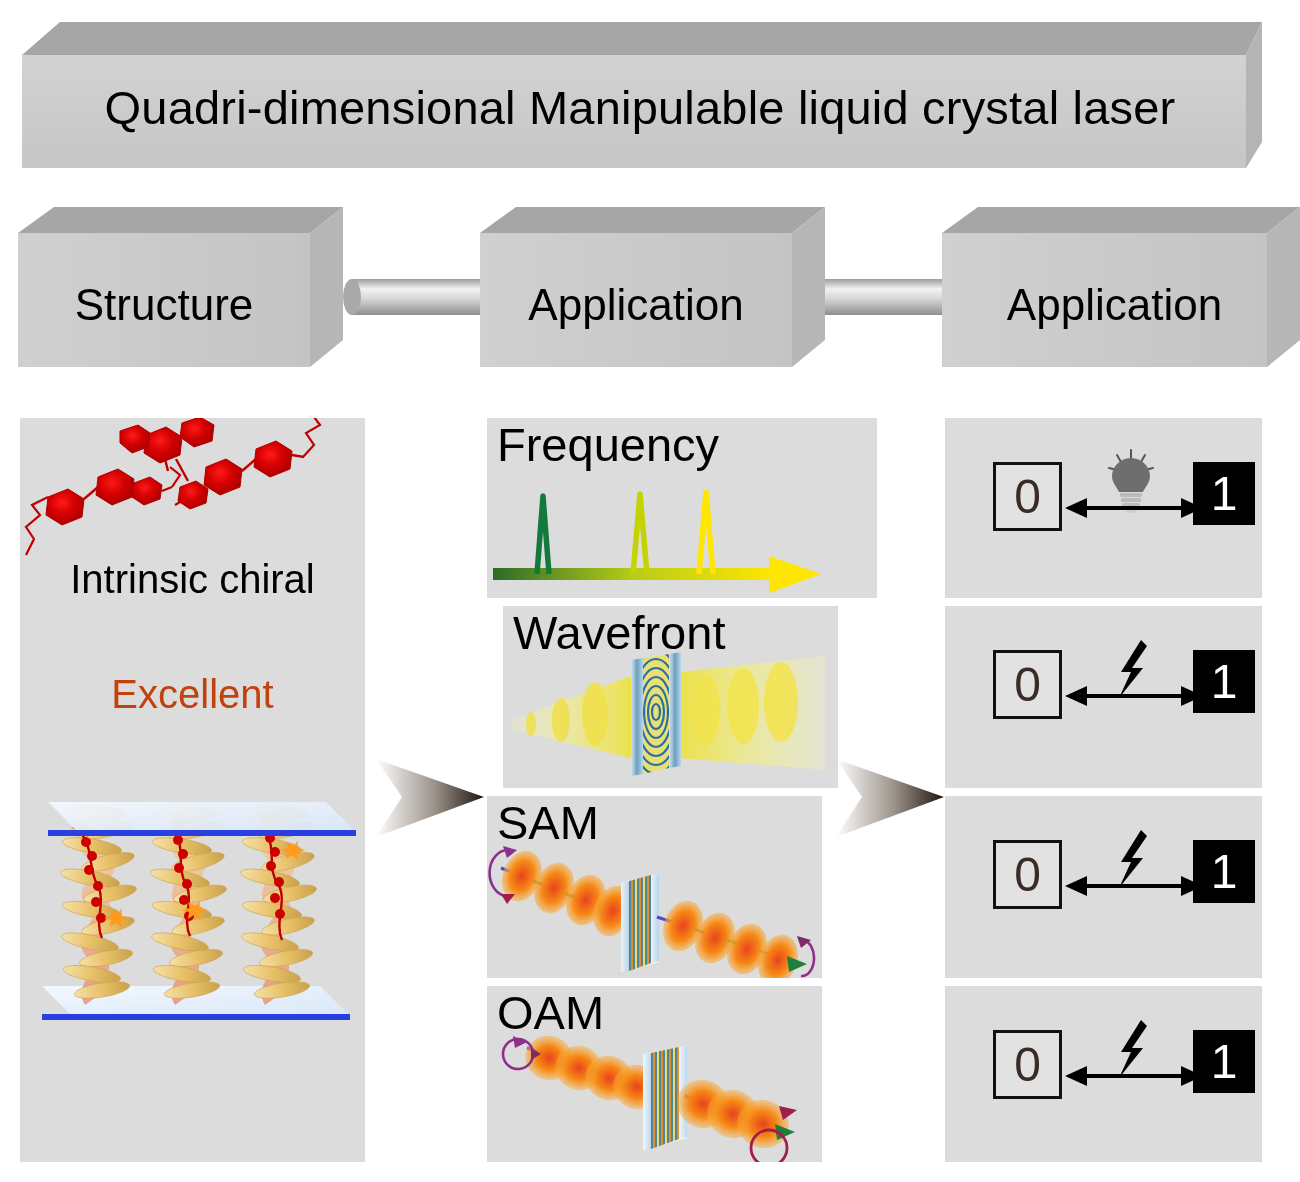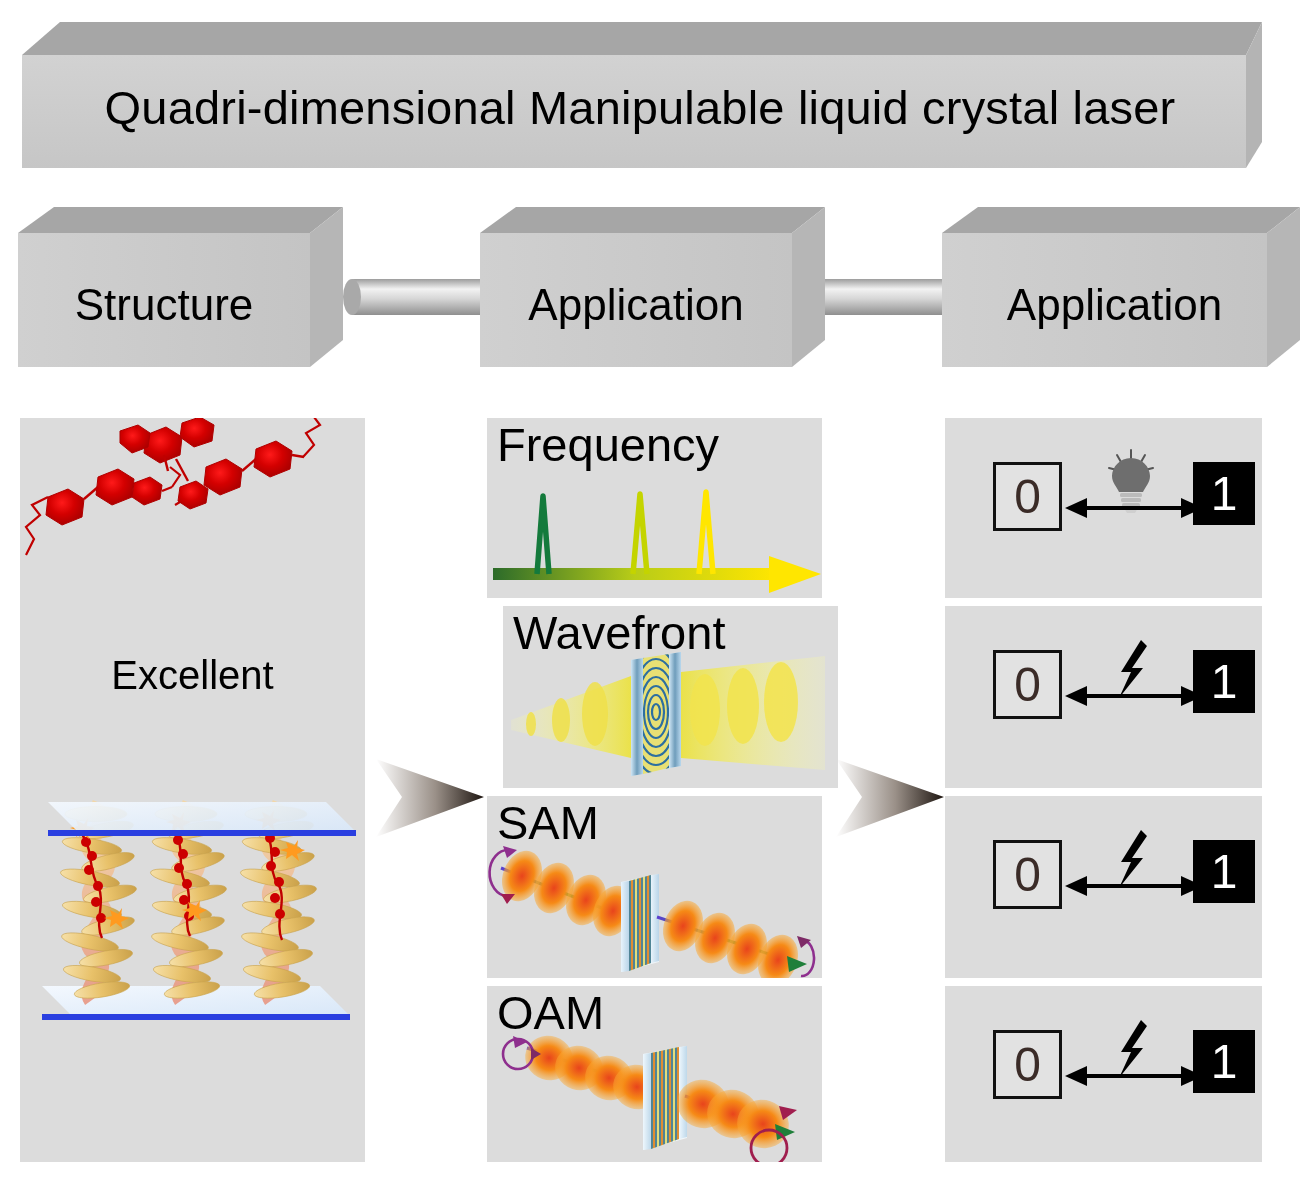--- a/index.html
+++ b/index.html
@@ -32,21 +32,21 @@
     position:absolute;left:10px;top:2px;font-size:47px;color:#000;
     line-height:1.05;white-space:nowrap;
   }
 
   
   .struct-line{
     position:absolute;width:100%;text-align:center;font-size:40px;
     line-height:1.07;white-space:nowrap;
   }
   .black-txt{color:#000;}
-  .blue-txt{color:#000000;}
+  .blue-txt{color:#c2410c;margin-top:19px;}
 
   
   .bit-box{
     position:absolute;display:flex;align-items:center;justify-content:center;
     font-size:48px;line-height:1;
   }
   .bit-zero{border:3px solid #111;background:#e2e2e2;color:#3a2b27;}
   .bit-one{background:#000;color:#ffffff;}
 
   
@@ -174,20 +174,21 @@
     <g stroke="#c00000" stroke-width="2.4">
       <line x1="64" y1="84" x2="78" y2="72"></line>
       <line x1="142" y1="76" x2="152" y2="72"></line>
       <line x1="144" y1="40" x2="148" y2="56"></line>
       <line x1="156" y1="44" x2="168" y2="66"></line>
       <line x1="222" y1="56" x2="236" y2="44"></line>
       <line x1="272" y1="40" x2="284" y2="42"></line>
     </g>
   </svg>
 
+  <div class="struct-line black-txt" style="top:140px;">Intrinsic chiral</div>
   <div class="struct-line blue-txt" style="top:236px;">Excellent</div>
 
   <svg class="abs" style="left:12px;top:372px;" width="330" height="270" viewBox="0 0 330 270">
     <defs>
       <linearGradient id="gGlass" x1="0" y1="0" x2="1" y2="1">
         <stop offset="0" stop-color="#f3f8fe"></stop>
           <stop offset="1" stop-color="#d8e7f8"></stop>
       </linearGradient>
       <linearGradient id="gRod" x1="0" y1="0" x2="1" y2="0">
         <stop offset="0" stop-color="#f6e0a8"></stop>
@@ -305,21 +306,21 @@
         </g>
       </g>
     </g>
 
     <polygon points="16,12 294,12 324,42 46,42" fill="url(#gGlass)" opacity="0.93"></polygon>
     <polygon points="16,40 324,40 324,46 16,46" fill="#2a3fe0"></polygon>
   </svg>
 
 </div>
 
-<div class="panel" style="left:487px;top:418px;width:335px;height:180px;">
+<div class="panel" style="left:487px;top:418px;width:390px;height:180px;">
   <div class="panel-title">Frequency</div>
   <svg class="abs" style="left:4px;top:58px;" width="330" height="120" viewBox="0 0 330 120">
     <defs>
       <linearGradient id="gAxis" x1="0" y1="0" x2="1" y2="0">
         <stop offset="0" stop-color="#2c6b2a"></stop>
           <stop offset="0.5" stop-color="#b8cc18"></stop>
         <stop offset="1" stop-color="#ffe600"></stop>
       </linearGradient>
     </defs>
 

